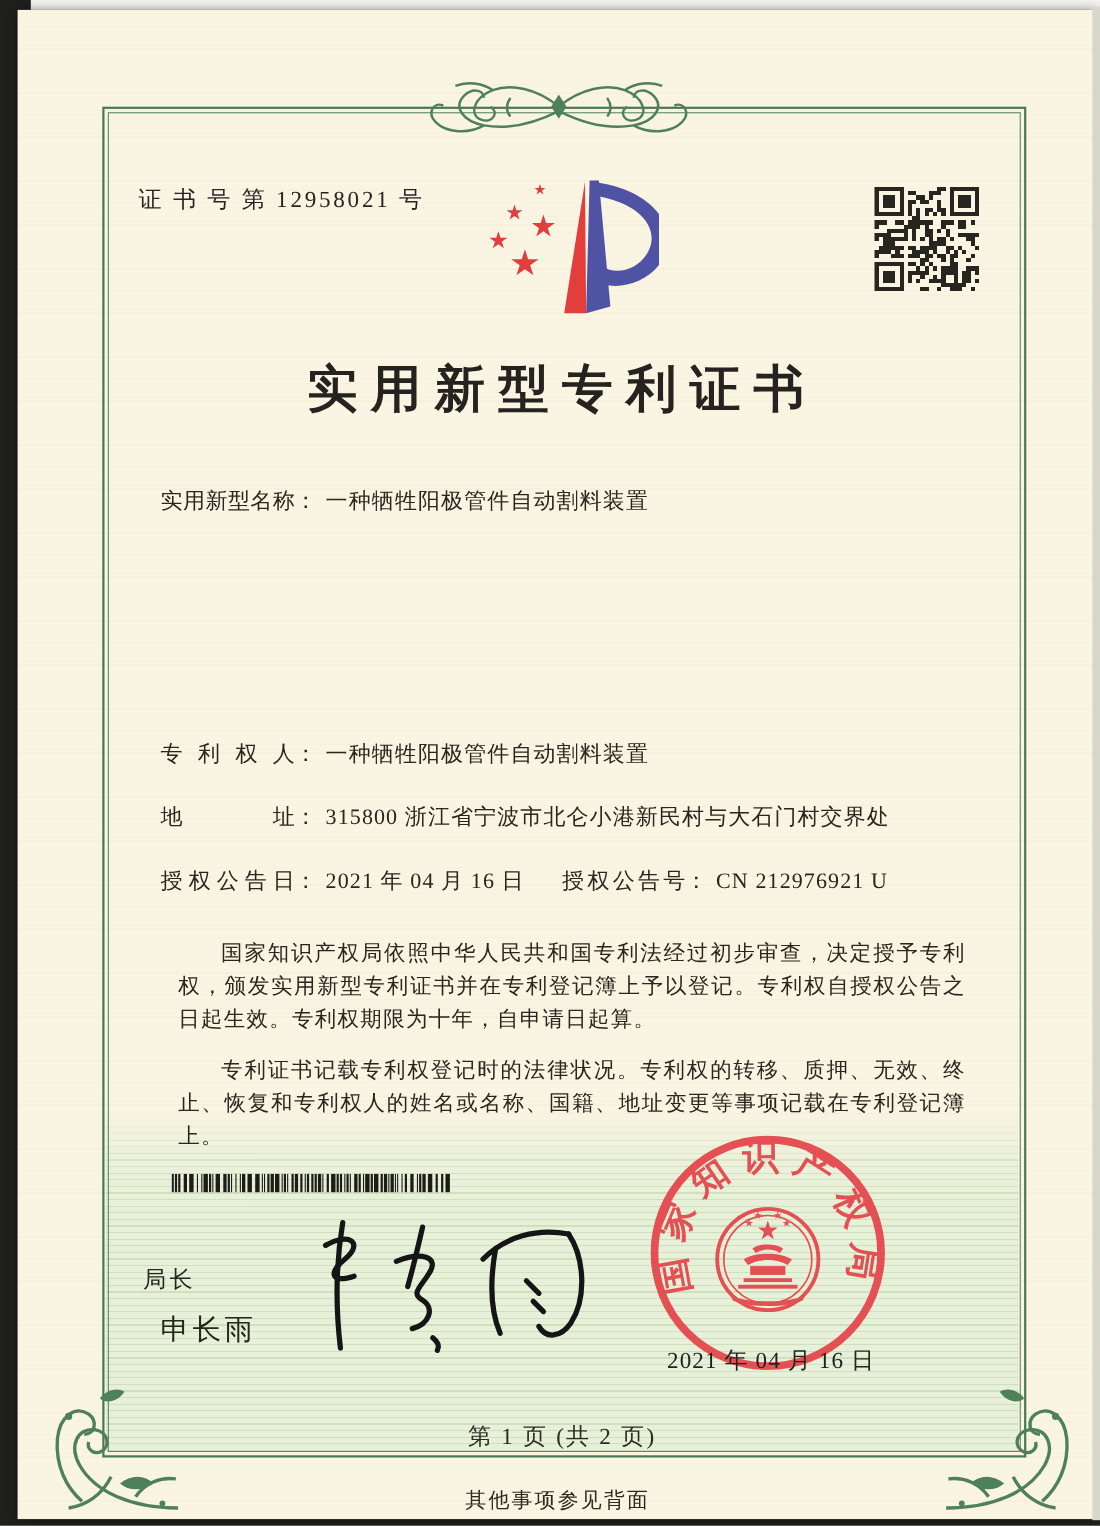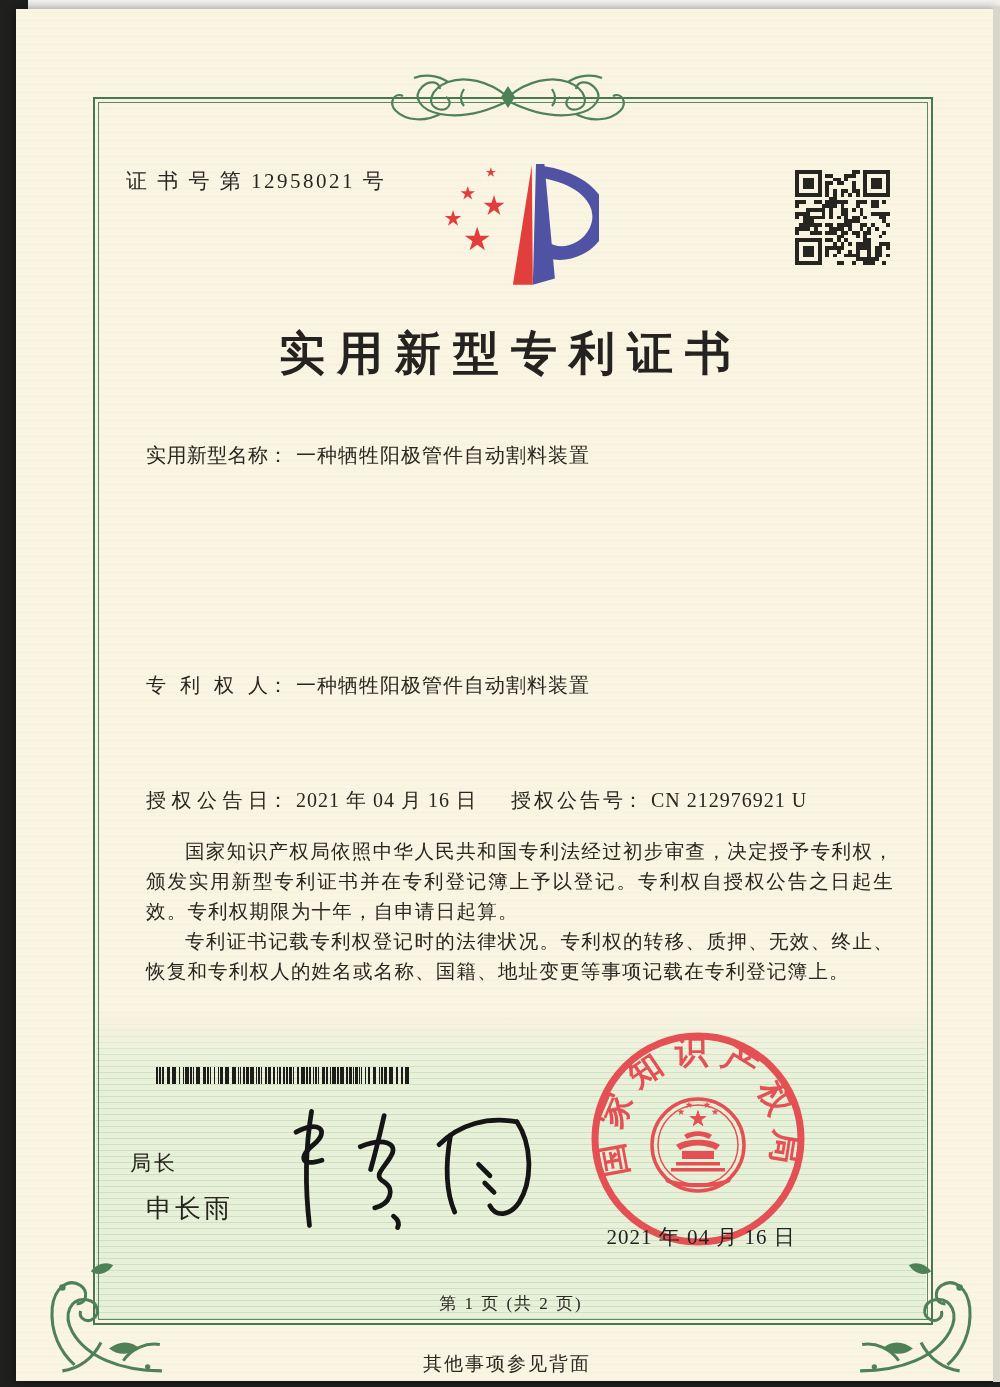--- a/index.html
+++ b/index.html
@@ -48,29 +48,29 @@
   .field-row{position:absolute;left:130px;width:760px;font-size:20px;color:#27261f;z-index:5;white-space:nowrap;}
   .flabel{display:inline-block;width:122px;text-align:justify;text-align-last:justify;vertical-align:bottom;}
   .fcolon{display:inline-block;margin-right:8px;}
   .fvalue{letter-spacing:1px;}
   .pair2{position:absolute;left:365px;top:0;white-space:nowrap;}
   
   .legal{
     position:absolute;left:130px;top:828px;width:748px;z-index:5;
     font-size:19.5px;line-height:30px;letter-spacing:1.2px;color:#27261f;text-align:justify;
   }
-  .legal p{margin:0;text-indent:2em;}
+  .legal p{margin:16px;text-indent:2em;}
   
   .barcode{position:absolute;left:140px;top:1058px;width:258px;height:17px;z-index:5;}
   .director-title{position:absolute;left:114px;top:1140px;font-size:21px;letter-spacing:3px;color:#26251f;z-index:5;}
   .director-name{position:absolute;left:130px;top:1182px;font-size:26px;letter-spacing:3px;color:#26251f;z-index:5;}
   .signature{position:absolute;left:252px;top:1098px;width:280px;height:125px;z-index:5;}
   .seal{position:absolute;left:570px;top:1018px;width:224px;height:224px;z-index:6;opacity:.95;}
   .seal-date{position:absolute;left:565px;top:1214px;width:240px;text-align:center;font-size:21px;letter-spacing:1px;color:#222;z-index:7;}
-  .page-info{position:absolute;left:77px;top:1283px;width:836px;text-align:center;font-size:17px;letter-spacing:2px;color:#2a2922;z-index:5;}
+  .page-info{position:absolute;left:77px;top:1283px;width:836px;text-align:center;font-size:21px;letter-spacing:2px;color:#2a2922;z-index:5;}
   .back-note{position:absolute;left:0;top:1342px;width:982px;text-align:center;font-size:19px;letter-spacing:2px;color:#2a2922;z-index:5;}
   
   .top-ornament{position:absolute;left:352px;top:62px;width:280px;height:52px;z-index:6;}
   .flourish-bl{position:absolute;left:22px;top:1238px;width:132px;height:132px;z-index:6;}
   .flourish-br{position:absolute;left:836px;top:1238px;width:132px;height:132px;z-index:6;transform:scaleX(-1);}
 </style>
 </head>
 <body>
 
 <div class="scan-top"></div>
@@ -325,20 +325,23 @@
     </svg>
 
   <div class="title">实用新型专利证书</div>
 
   <div class="field-row" style="top:433px">
     <span class="flabel">实用新型名称</span><span class="fcolon">：</span><span class="fvalue">一种牺牲阳极管件自动割料装置</span>
   </div>
   <div class="field-row" style="top:663px">
     <span class="flabel">专利权人</span><span class="fcolon">：</span><span class="fvalue">一种牺牲阳极管件自动割料装置</span>
   </div>
+  <div class="field-row" style="top:720px">
+    <span class="flabel">地址</span><span class="fcolon">：</span><span class="fvalue">315800 浙江省宁波市北仑小港新民村与大石门村交界处</span>
+  </div>
   <div class="field-row" style="top:778px">
     <span class="flabel">授权公告日</span><span class="fcolon">：</span><span class="fvalue">2021 年 04 月 16 日</span>
     <span class="pair2">
       <span class="flabel" style="width:112px">授权公告号</span><span class="fcolon">：</span><span class="fvalue">CN 212976921 U</span>
     </span>
   </div>
 
   <div class="legal">
     <p>国家知识产权局依照中华人民共和国专利法经过初步审查，决定授予专利权，颁发实用新型专利证书并在专利登记簿上予以登记。专利权自授权公告之日起生效。专利权期限为十年，自申请日起算。</p>
     <p>专利证书记载专利权登记时的法律状况。专利权的转移、质押、无效、终止、恢复和专利权人的姓名或名称、国籍、地址变更等事项记载在专利登记簿上。</p>

